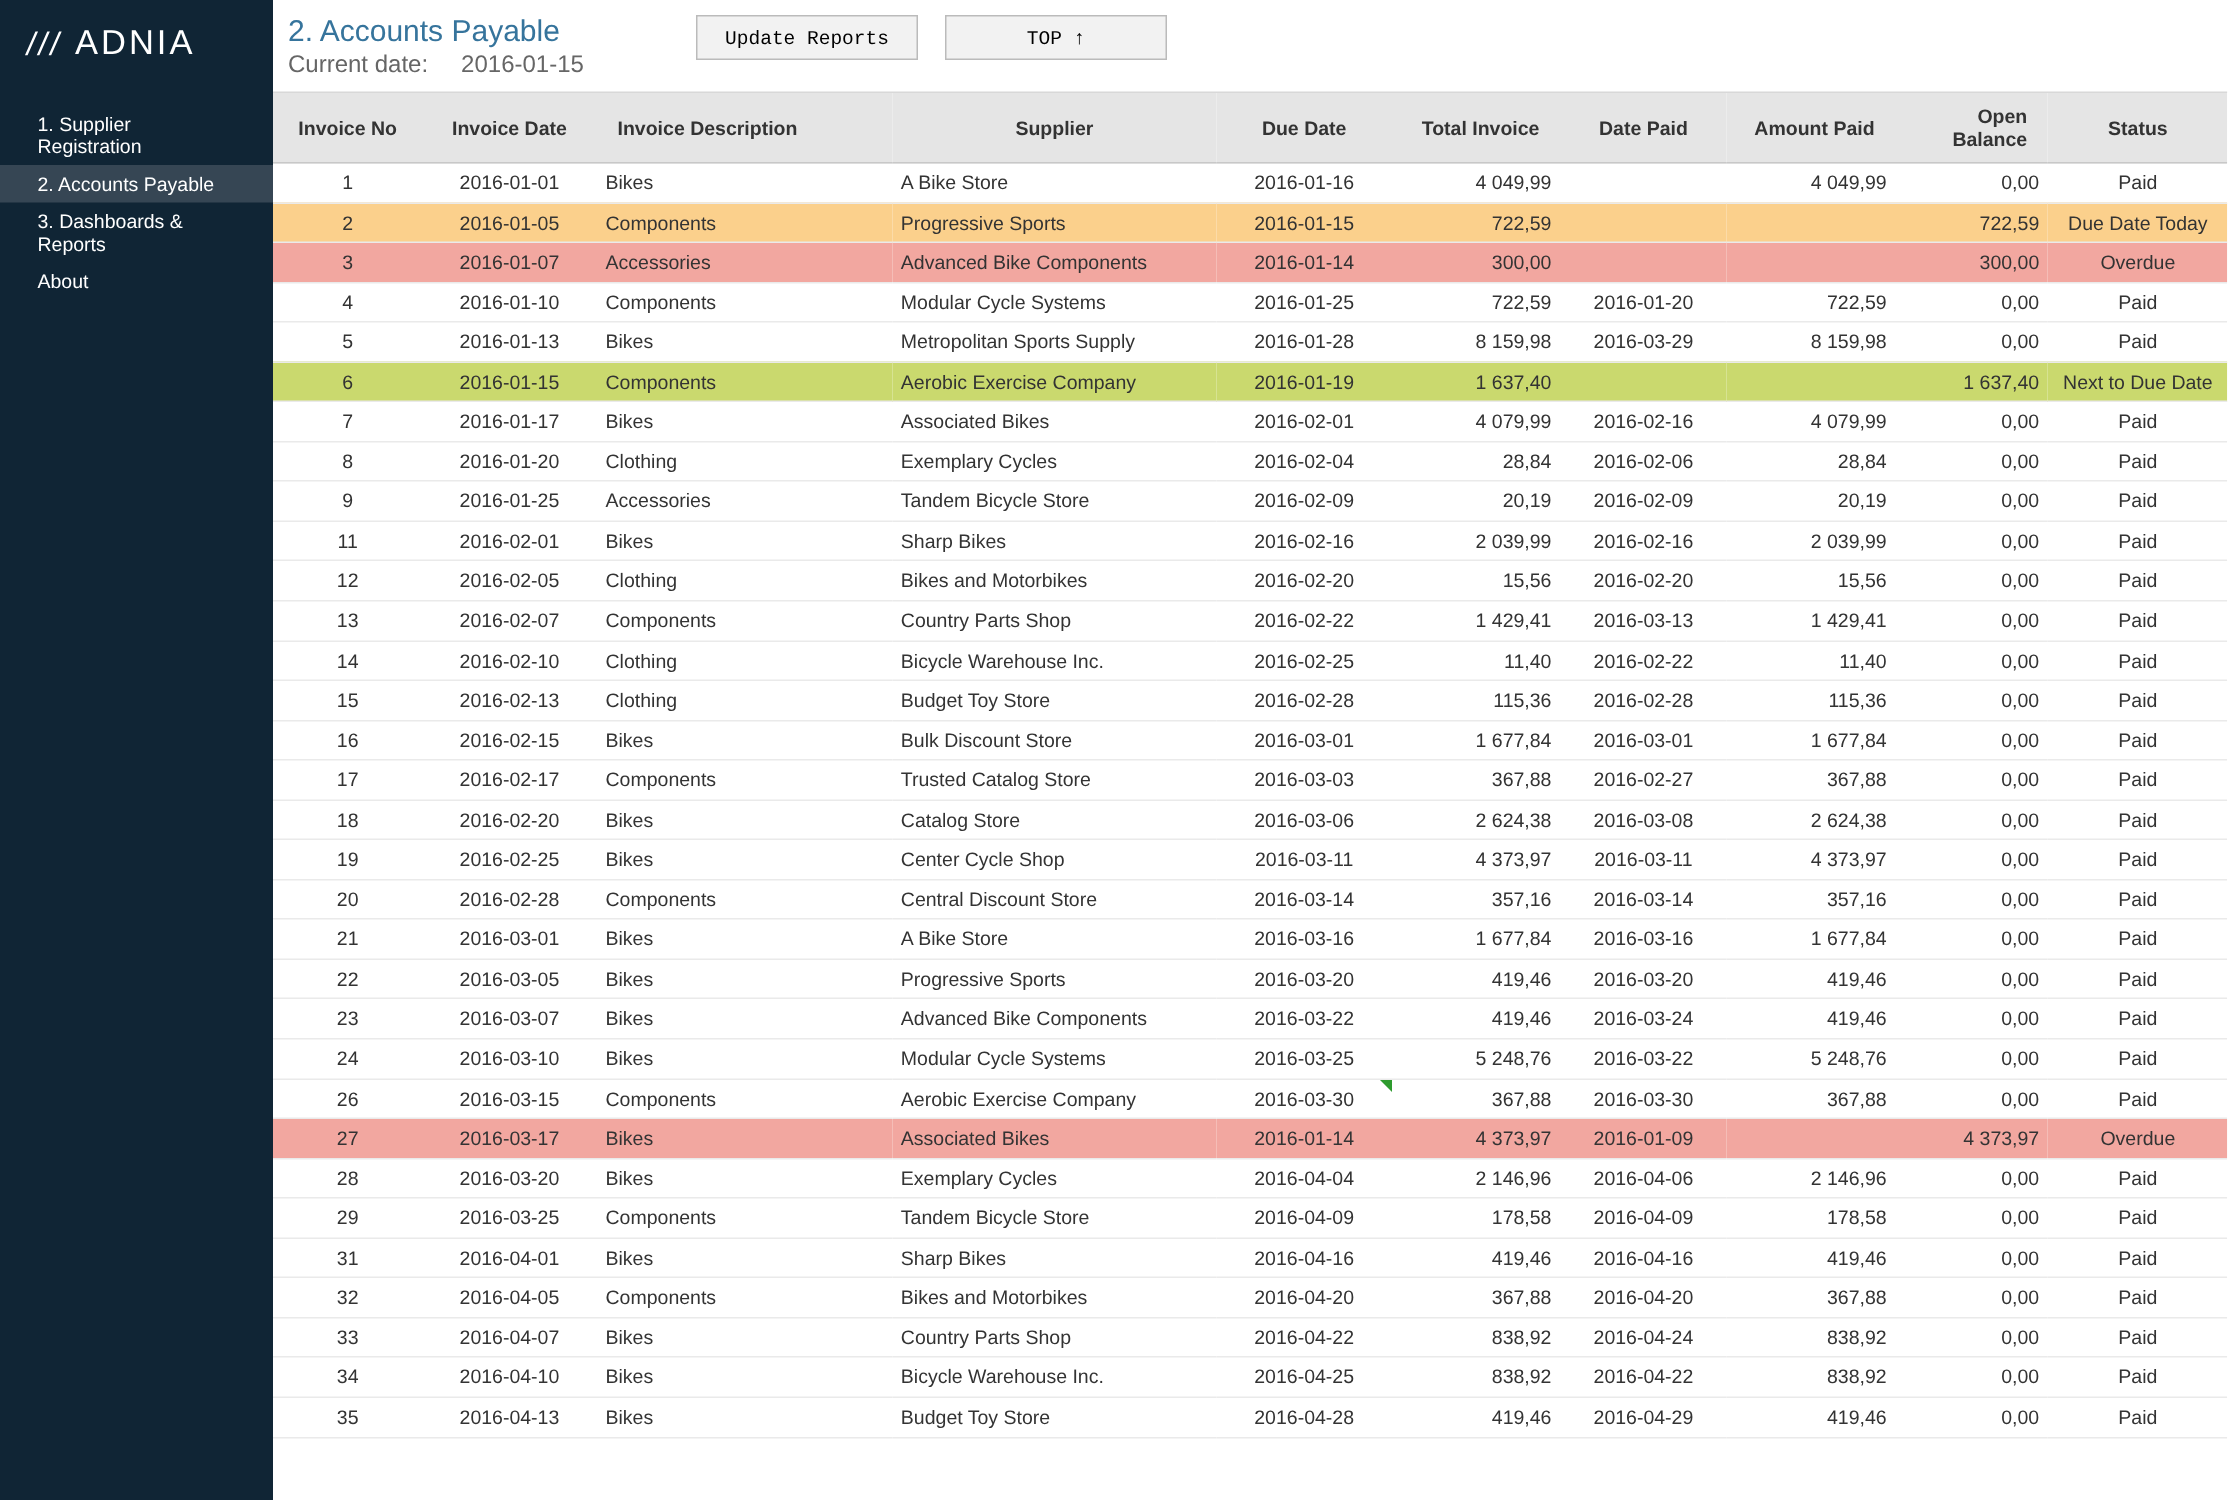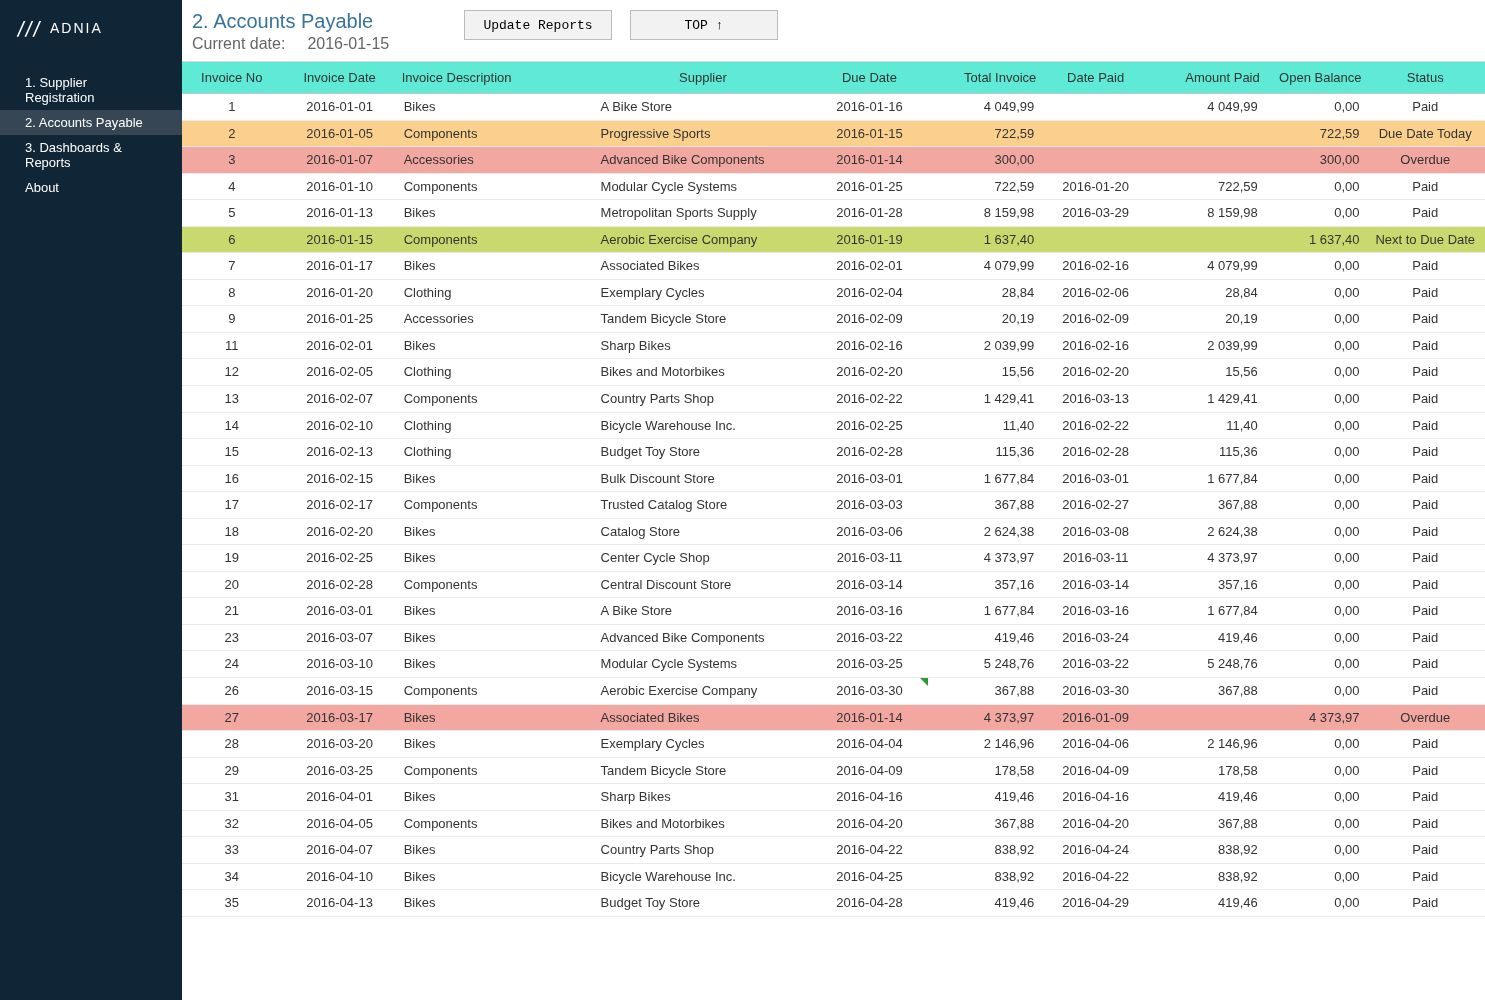--- a/index.html
+++ b/index.html
@@ -1,33 +1,33 @@
 <!DOCTYPE html>
 <html><head>
 <meta charset="utf-8">
 <style>
 * { box-sizing: border-box; margin: 0; padding: 0; }
 body { font-family: "Segoe UI", Arial, sans-serif; font-size: 13px; color: #333; background: #fff; width: 1485px; height: 1000px; overflow: hidden; }
 .app { display: flex; height: 100%; }
 .sidebar { width: 182px; background: #102535; color: #fff; flex-shrink: 0; }
 .logo { display: flex; align-items: center; padding: 14px 14px 28px 14px; gap: 8px; }
 .logo svg { width: 28px; height: 28px; flex-shrink: 0; }
-.logo-text { font-size: 14px; font-weight: 400; letter-spacing: 2px; }
+.logo-text { font-size: 23px; font-weight: 400; letter-spacing: 2px; }
 .nav-item { padding: 5px 25px; cursor: pointer; font-size: 13px; }
 .nav-item.active { background: #364654; }
 .main { flex: 1; background: #fff; display: flex; flex-direction: column; overflow: hidden; }
 .header { display: flex; align-items: flex-start; padding: 10px 10px 8px 10px; border-bottom: 1px solid #d8d8d8; }
 .title-block { flex: 0 0 272px; }
 .page-title { font-size: 20px; color: #36749c; font-weight: 400; }
 .date-row { display: flex; gap: 22px; font-size: 16px; color: #666; margin-top: 2px; }
 .hbtns { display: flex; gap: 18px; }
 .hbtn { width: 148px; height: 30px; background: #f2f2f2; border: 1px solid #bbb; font-size: 13px; cursor: pointer; display: flex; align-items: center; justify-content: center; font-family: Liberation Mono, monospace; }
 .table-wrap { flex: 1; overflow-y: auto; }
 table { border-collapse: collapse; width: 100%; }
-th { font-weight: 400; font-size: 13px; border-bottom: 1px solid #c8c8c8; padding: 8px 4px; text-align: left; background: #5eead4; }
+th { font-weight: 700; font-size: 13px; border-bottom: 1px solid #c8c8c8; padding: 8px 14px; text-align: left; background: #e5e5e5; }
 td { border-bottom: 1px solid #eaeaea; padding: 4px 6px; font-size: 13px; line-height: 1.35; }
 .c-no { width: 90px; text-align: center; }
 .c-idate { width: 105px; text-align: center; }
 .c-desc { width: 178px; margin-top: 40px; }
 .c-supp { width: 196px; }
 .c-due { width: 105px; text-align: center; }
 .c-total { width: 102px; text-align: right; }
 .c-paidd { width: 100px; text-align: center; }
 .c-amtp { width: 102px; text-align: right; }
 .c-open { width: 92px; text-align: right; }
@@ -324,20 +324,32 @@
               <td class="c-desc">Bikes</td>
               <td class="c-supp">A Bike Store</td>
               <td class="c-due">2016-03-16</td>
               <td class="c-total">1 677,84</td>
               <td class="c-paidd">2016-03-16</td>
               <td class="c-amtp">1 677,84</td>
               <td class="c-open">0,00</td>
               <td class="c-stat">Paid</td>
             </tr>
             <tr>
+              <td class="c-no">22</td>
+              <td class="c-idate">2016-03-05</td>
+              <td class="c-desc">Bikes</td>
+              <td class="c-supp">Progressive Sports</td>
+              <td class="c-due">2016-03-20</td>
+              <td class="c-total">419,46</td>
+              <td class="c-paidd">2016-03-20</td>
+              <td class="c-amtp">419,46</td>
+              <td class="c-open">0,00</td>
+              <td class="c-stat">Paid</td>
+            </tr>
+            <tr>
               <td class="c-no">23</td>
               <td class="c-idate">2016-03-07</td>
               <td class="c-desc">Bikes</td>
               <td class="c-supp">Advanced Bike Components</td>
               <td class="c-due">2016-03-22</td>
               <td class="c-total">419,46</td>
               <td class="c-paidd">2016-03-24</td>
               <td class="c-amtp">419,46</td>
               <td class="c-open">0,00</td>
               <td class="c-stat">Paid</td>

